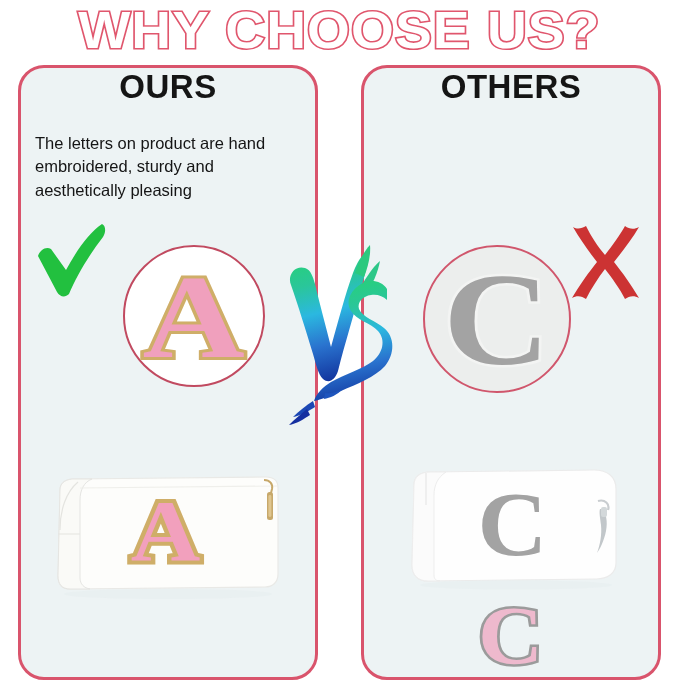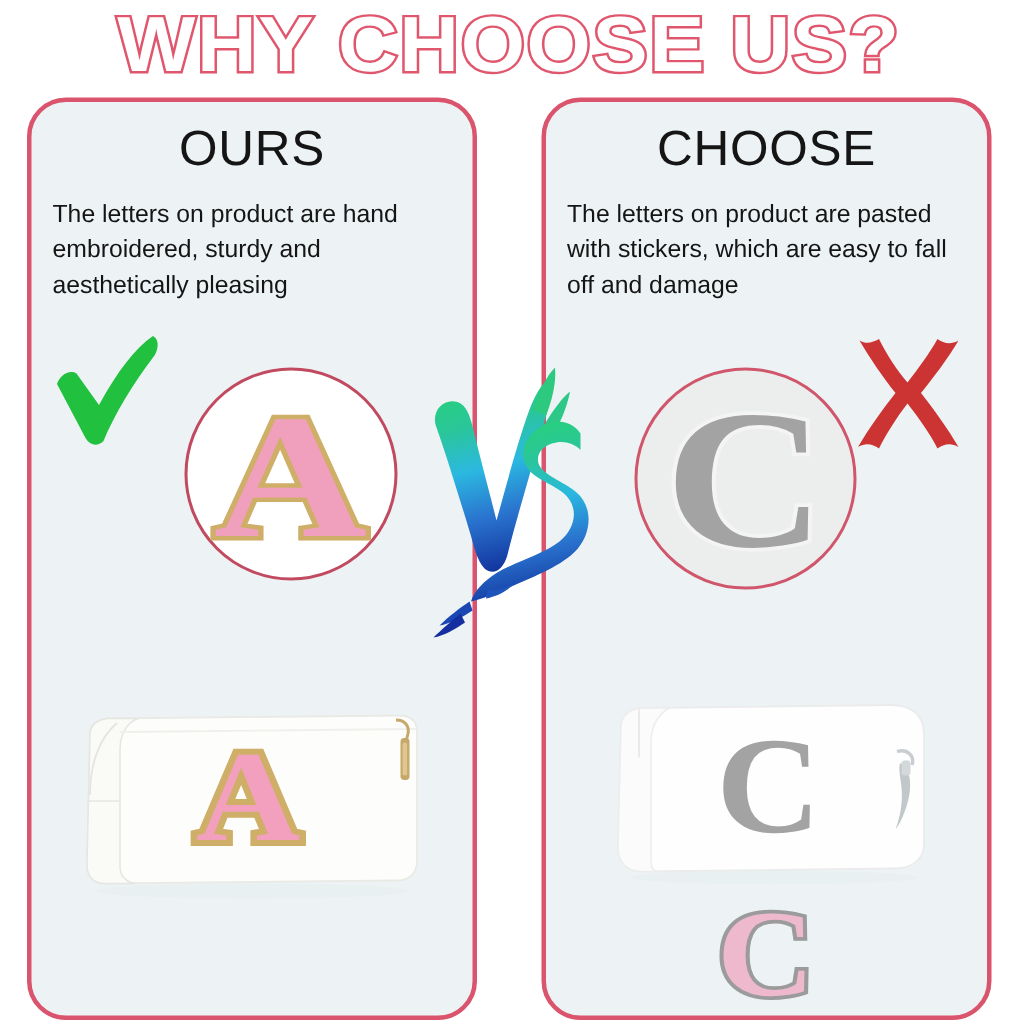--- a/index.html
+++ b/index.html
@@ -41,24 +41,24 @@
     border: 3.5px solid #d9546c;
     border-radius: 26px;
     background: #edf3f4;
     box-sizing: border-box;
   }
   .panel-left  { left: 18px; }
   .panel-right { left: 361px; }
 
   .panel-heading {
     position: absolute;
-    top: 12px; left: 0; width: 100%;
+    top: 0; left: 0; width: 100%;
     text-align: center;
     font-size: 33px;
-    font-weight: 400;
+    font-weight: 700;
     color: #151515;
     letter-spacing: 0.5px;
   }
   .panel-desc {
     position: absolute;
     top: 64px; left: 14px; width: 272px;
     font-size: 16.5px;
     line-height: 1.42;
     color: #151515;
   }
@@ -145,22 +145,21 @@
 <div class="title-wrap">
   <div class="title-text">WHY CHOOSE US?</div>
 </div>
 
 <div class="panel panel-left">
   <div class="panel-heading">OURS</div>
   <div class="panel-desc">The letters on product are hand embroidered, sturdy and aesthetically pleasing</div>
 </div>
 
 <div class="panel panel-right">
-  <div class="panel-heading">CHOOSE</div>
-  <div class="panel-desc">The letters on product are pasted with stickers, which are easy to fall off and damage</div>
+  <div class="panel-heading">OTHERS</div>
 </div>
 
 <svg class="mark mark-check" viewBox="0 0 80 80">
   <path d="M4 34 C6 28, 12 24, 17 27 L32 48 C44 26, 56 10, 68 2 C72 4, 72 10, 69 15 C55 33, 42 55, 35 72 C31 76, 26 75, 23 70 Z" fill="#22c03f"></path>
 </svg>
 
 <svg class="mark mark-cross" viewBox="0 0 78 78">
   <path d="M7 3 C12 6, 16 4, 20 2 C25 12, 32 23, 39 31 C46 22, 54 11, 59 2 C63 5, 68 6, 73 3 C66 15, 56 28, 48 38 C56 48, 66 62, 73 74 C68 71, 63 72, 59 75 C54 65, 46 54, 39 45 C32 54, 25 65, 20 75 C16 72, 11 71, 6 74 C13 62, 23 48, 31 38 C23 28, 14 15, 7 3 Z" fill="#cc3333"></path>
 </svg>
 

